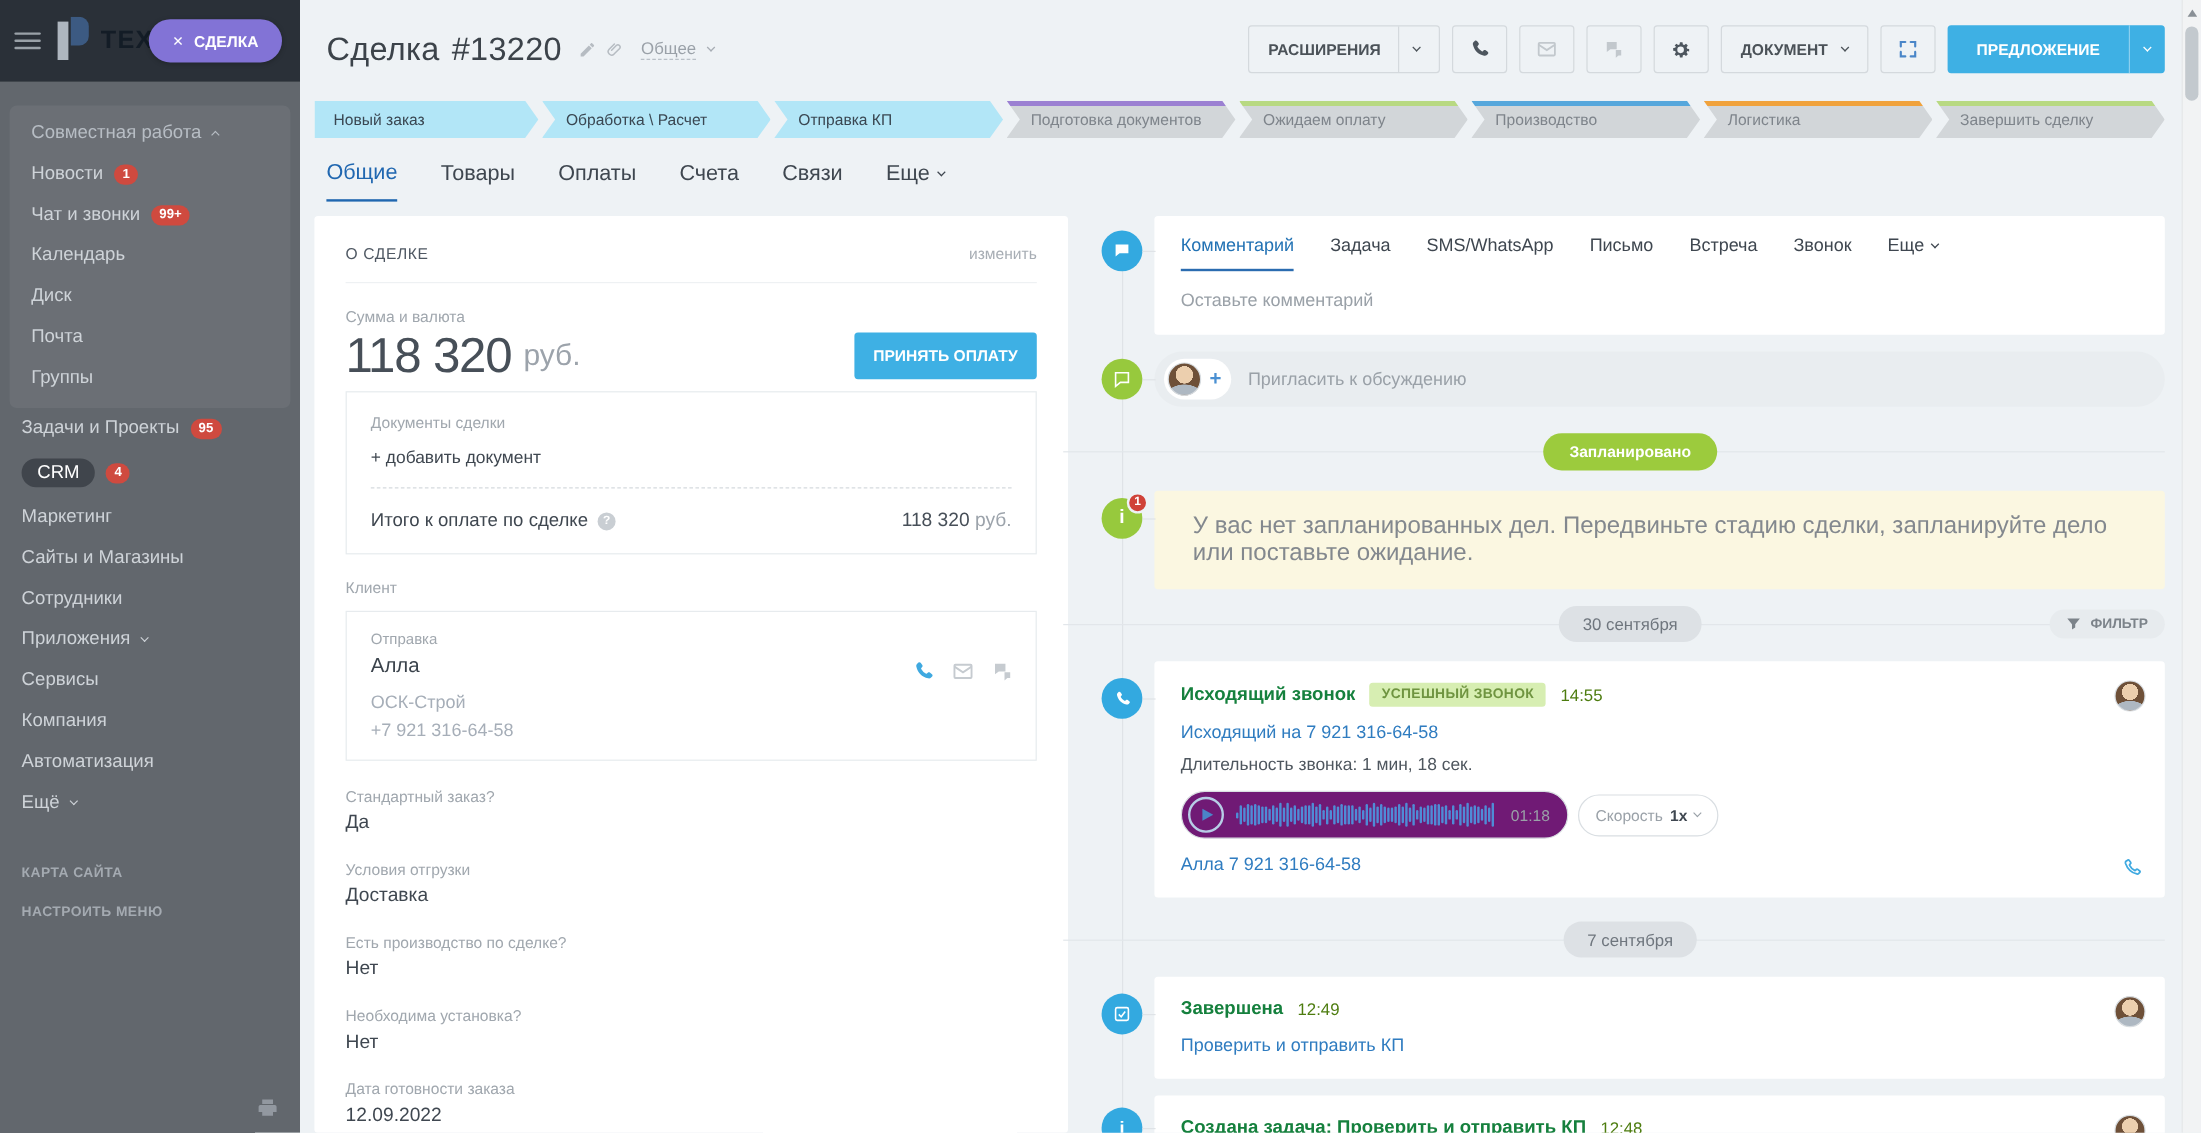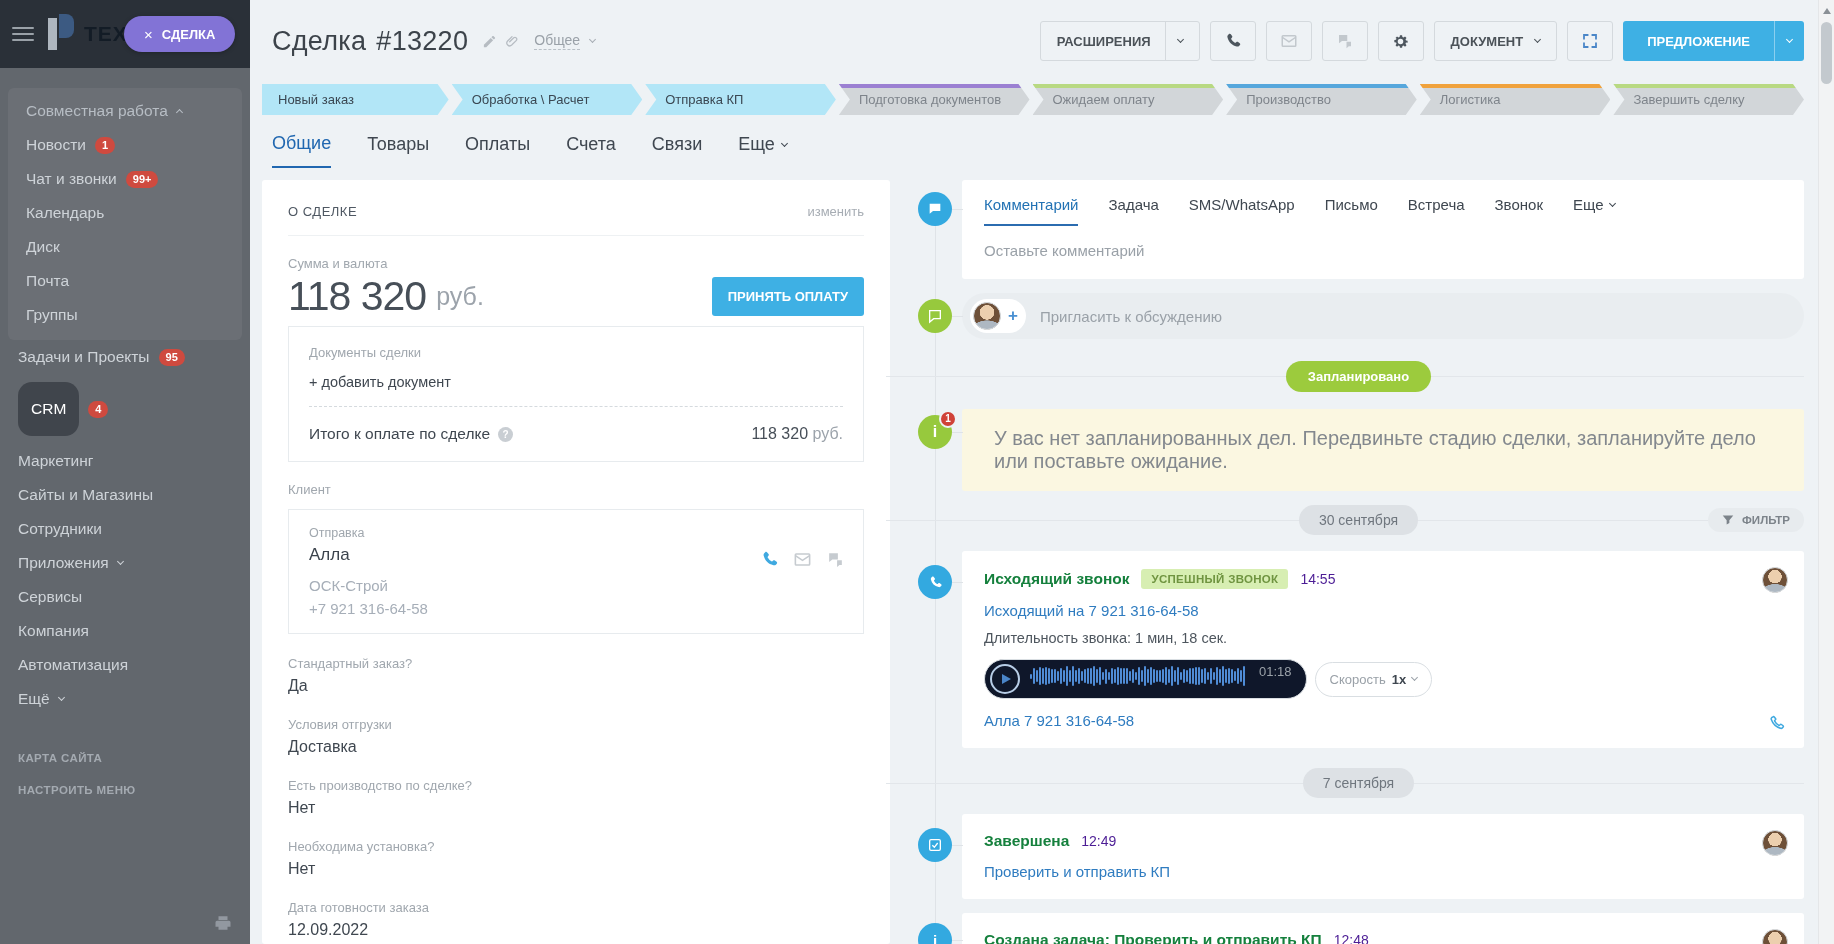--- a/index.html
+++ b/index.html
@@ -17,21 +17,21 @@
   .logo-mark::before{content:"";position:absolute;left:2px;top:4px;width:9px;height:32px;background:#aeb6bf}
   .logo-mark::after{content:"";position:absolute;left:13px;top:0;width:15px;height:24px;background:#3c5a82;border-radius:0 8px 8px 0}
   .logo-text{font-size:21px;font-weight:700;color:#131c26;letter-spacing:1px;white-space:nowrap}
   .deal-chip{position:absolute;left:124px;top:16px;height:36px;display:flex;align-items:center;gap:9px;background:#8273d6;color:#fff;border-radius:18px;padding:0 20px;font-size:13px;font-weight:700;z-index:3;box-shadow:0 1px 4px rgba(0,0,0,.25);cursor:pointer;white-space:nowrap}
   .deal-chip .x{font-size:15px;font-weight:400}
   .nav{padding:14px 0 0;font-size:15.5px;color:#ced3d8}
   .group{margin:6px 8px 0;background:rgba(255,255,255,.06);border-radius:6px;padding:6px 0 8px}
   .nav .row{display:flex;align-items:center;gap:9px;padding:8px 18px;cursor:pointer;white-space:nowrap}
   .group-hd{color:#b7bdc4}
   .badge{background:#cf4a3f;color:#fff;font-size:11px;font-weight:700;border-radius:10px;padding:2px 7px;line-height:13px}
-  .crm-pill{background:#40454c;border-radius:14px;padding:18px 13px;color:#fff}
+  .crm-pill{background:#40454c;border-radius:14px;padding:3px 13px;color:#fff}
   .chev{display:inline-block;width:7px;height:7px;border-right:2px solid currentColor;border-bottom:2px solid currentColor;transform:rotate(45deg);margin-top:-3px}
   .chev.up{transform:rotate(-135deg);margin-top:3px}
   .chev.sm{width:5px;height:5px;border-width:1.5px}
   .side-foot{margin-top:26px;font-size:11.5px;font-weight:700;letter-spacing:.4px;color:#a4aab1}
   .side-foot .row{padding:10px 18px}
   .printer{position:absolute;right:18px;bottom:12px;color:#9298a0;cursor:pointer}
 
   
   .main{flex:1;display:flex;flex-direction:column;padding:0 30px 0 12px;min-width:0}
   .page-header{height:82px;display:flex;align-items:center;padding-left:10px}
@@ -116,27 +116,27 @@
   .plus{color:#4a90d2;font-size:17px;font-weight:700;padding:0 5px}
   .divider{position:relative;text-align:center;margin-top:22px;height:30px}
   .divider::before{content:"";position:absolute;left:-27px;right:0;top:50%;height:1px;background:#e2e6ea}
   .pill-green{position:relative;display:inline-block;background:#9ccb3d;color:#fff;font-weight:700;font-size:13px;padding:8px 22px;border-radius:16px;cursor:pointer}
   .pill-date{position:relative;display:inline-block;background:#dde1e5;color:#6f767e;font-size:14px;padding:7px 20px;border-radius:15px}
   .filter-btn{position:absolute;right:0;top:50%;transform:translateY(-50%);display:flex;align-items:flex-start;gap:8px;background:#e7ebee;border-radius:14px;padding:6px 14px;color:#7c838a;font-size:11.5px;font-weight:700;cursor:pointer}
   .banner-card{flex:1;background:#fbf7e1;border-radius:3px;padding:18px 32px;color:#83888e;font-size:20px}
   .entry{padding:18px 22px}
   .t-row1{display:flex;align-items:center;gap:12px}
   .t-title{font-size:15.5px;font-weight:700;color:#15803d}
-  .t-time{font-size:14px;color:#4c1d95}
+  .t-time{font-size:14px;color:#4d7c0f}
   .badge-ok{background:#d7eeb2;color:#6f9440;font-size:11.5px;font-weight:700;padding:4px 10px;border-radius:3px;letter-spacing:.3px}
   .t-link{color:#2f7cc0;font-size:15px;margin-top:13px;cursor:pointer;display:inline-block}
   .t-text{font-size:14.5px;color:#4e565e;margin-top:10px}
   .corner-avatar{position:absolute;right:16px;top:16px}
   .player-row{display:flex;align-items:center;margin-top:13px}
-  .player{display:flex;border:1px solid #d9dee2;border-radius:20px;padding:4px 14px 4px 5px;gap:10px;background:#0f172a}
+  .player{display:flex;align-items:center;border:1px solid #d9dee2;border-radius:20px;padding:4px 14px 4px 5px;gap:10px;background:#701a75}
   .play{width:30px;height:30px;border-radius:50%;border:2px solid #b7cde6;display:flex;align-items:center;justify-content:center;cursor:pointer;flex:none}
   .play i{width:0;height:0;border-left:9px solid #4a85c8;border-top:5px solid transparent;border-bottom:5px solid transparent;margin-left:3px}
   .waveform{display:flex;align-items:center;gap:1px;height:24px}
   .waveform i{width:2px;background:#4f8cd6;border-radius:1px}
   .ptime{color:#9aa1a8;font-size:13px;margin-left:4px}
   .speed{margin-left:8px;border:1px solid #d9dee2;border-radius:18px;padding:9px 14px;display:flex;align-items:center;gap:6px;font-size:13px;color:#9aa1a8;cursor:pointer}
   .speed b{color:#3f4750}
   .call-phone{position:absolute;right:18px;bottom:16px;color:#3fa9e0;cursor:pointer}
   .mt16{margin-top:16px}.mt14{margin-top:14px}.mt18{margin-top:18px}.mt20b{margin-top:20px}
 

